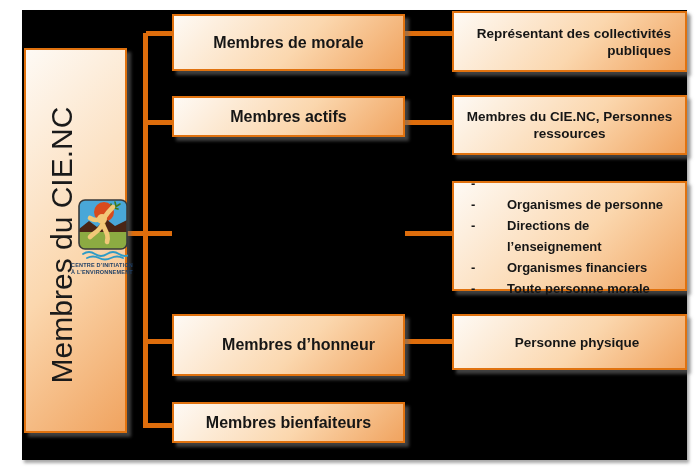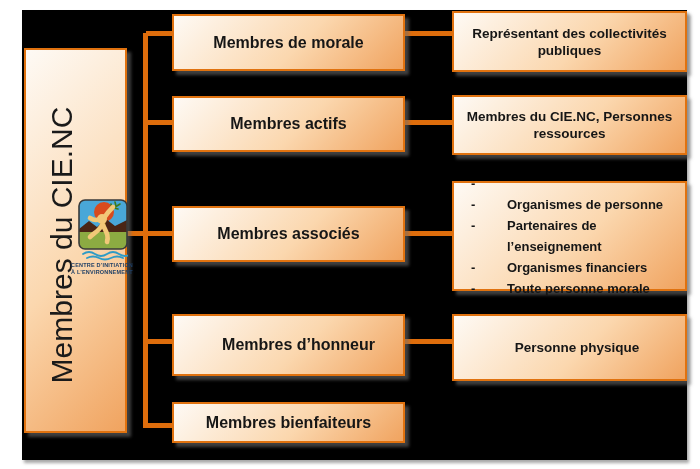--- a/index.html
+++ b/index.html
@@ -29,30 +29,30 @@
   }
   .logo-wrap { position:absolute; left:52px; top:149px; width:50px; height:62px; }
   .logo-caption {
     position:absolute; left:36px; top:212px; width:80px;
     font-size:5.5px; font-weight:700; color:#1e3f66; text-align:center;
     line-height:7px; letter-spacing:0.2px;
   }
   
   .cat { left:172px; width:233px; font-size:16px; font-weight:700; }
   .cat-0 { top:14px;  height:57px; }
-  .cat-1 { top:96px;  height:56px; }
+  .cat-1 { top:96px;  height:41px; }
   .cat-2 { top:206px; height:56px; }
   .cat-3 { top:314px; height:62px;padding-left:20px; }
   .cat-4 { top:402px; height:41px; }
   
   .desc { left:452px; width:235px; font-size:13.5px; font-weight:700; line-height:17px; }
-  .desc-0 { top:11px;  height:61px; padding:0 14px; }
+  .desc-0 { top:11px;  height:61px; padding:0 14px;text-align:right; }
   .desc-1 { top:95px;  height:60px; padding:0 8px; }
   .desc-2 { top:181px; height:110px; flex-direction:column; align-items:stretch; justify-content:center; }
-  .desc-3 { top:314px; height:67px;padding-left:15px; }
+  .desc-3 { top:314px; height:56px;padding-left:15px; }
   .list-row { display:flex; text-align:left; line-height:21px; font-size:13px; }
   .list-dash { width:24px; padding-left:17px; flex:none; }
   .list-label { flex:1; padding-left:12px; }
   
   .conn { position:absolute; background:#de6d0c; }
   .trunk { left:143px; top:33px; width:5px; height:395px; }
   .hline { height:5px; }
   .bL0 { left:146px; top:31px;  width:26px; }
   .bL1 { left:146px; top:120px; width:26px; }
   .bL2 { left:125px; top:231px; width:47px; }   
@@ -124,23 +124,20 @@
       <div>À L’ENVIRONNEMENT</div>
     </div>
   </div>
 
   <div class="gbox cat cat-0">
     <span>Membres de morale</span>
   </div>
   <div class="gbox cat cat-1">
     <span>Membres actifs</span>
   </div>
-  <div class="gbox cat cat-2">
-    <span>Membres associés</span>
-  </div>
   <div class="gbox cat cat-3">
     <span>Membres d’honneur</span>
   </div>
   <div class="gbox cat cat-4">
     <span>Membres bienfaiteurs</span>
   </div>
 
   <div class="gbox desc desc-0">
     <span>Représentant des collectivités publiques</span>
   </div>
@@ -150,21 +147,21 @@
   <div class="gbox desc desc-2">
     <div class="list-row">
       <span class="list-dash">-</span>
     </div>
     <div class="list-row">
       <span class="list-dash">-</span>
       <span class="list-label">Organismes de personne</span>
     </div>
     <div class="list-row">
       <span class="list-dash">-</span>
-      <span class="list-label">Partenaires de l’enseignement</span>
+      <span class="list-label">Directions de l’enseignement</span>
     </div>
     <div class="list-row">
       <span class="list-dash">-</span>
       <span class="list-label">Organismes financiers</span>
     </div>
     <div class="list-row">
       <span class="list-dash">-</span>
       <span class="list-label">Toute personne morale</span>
     </div>
   </div>

